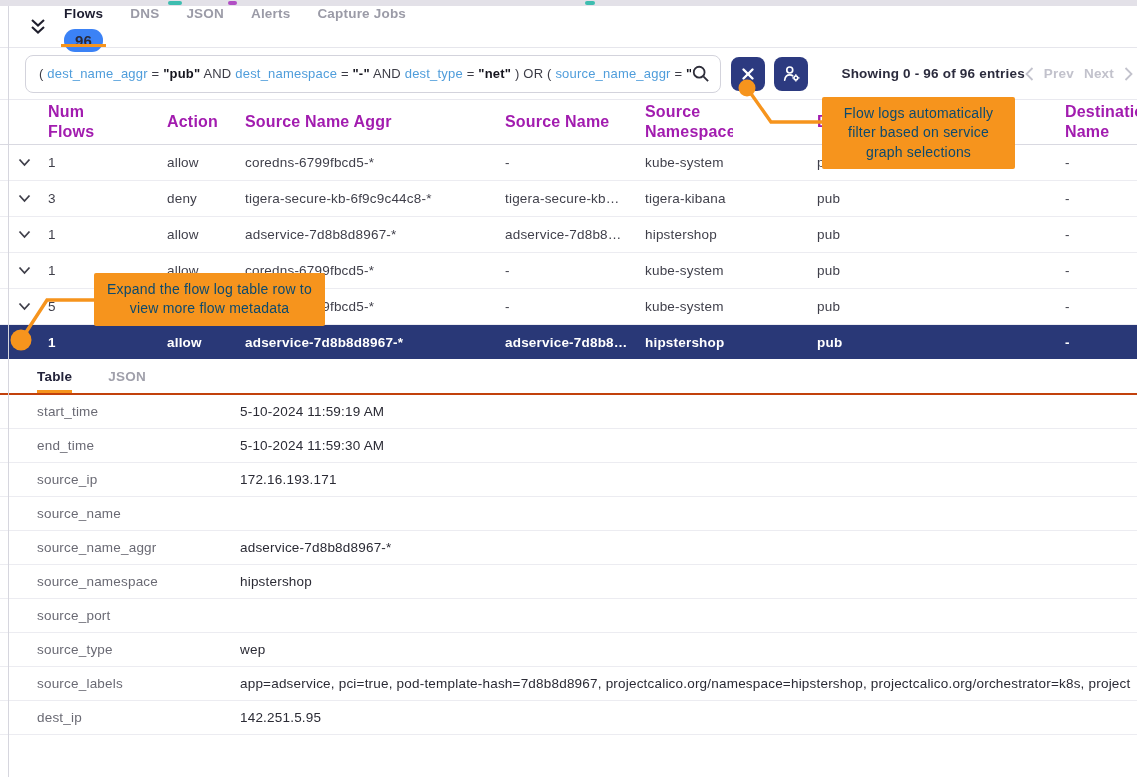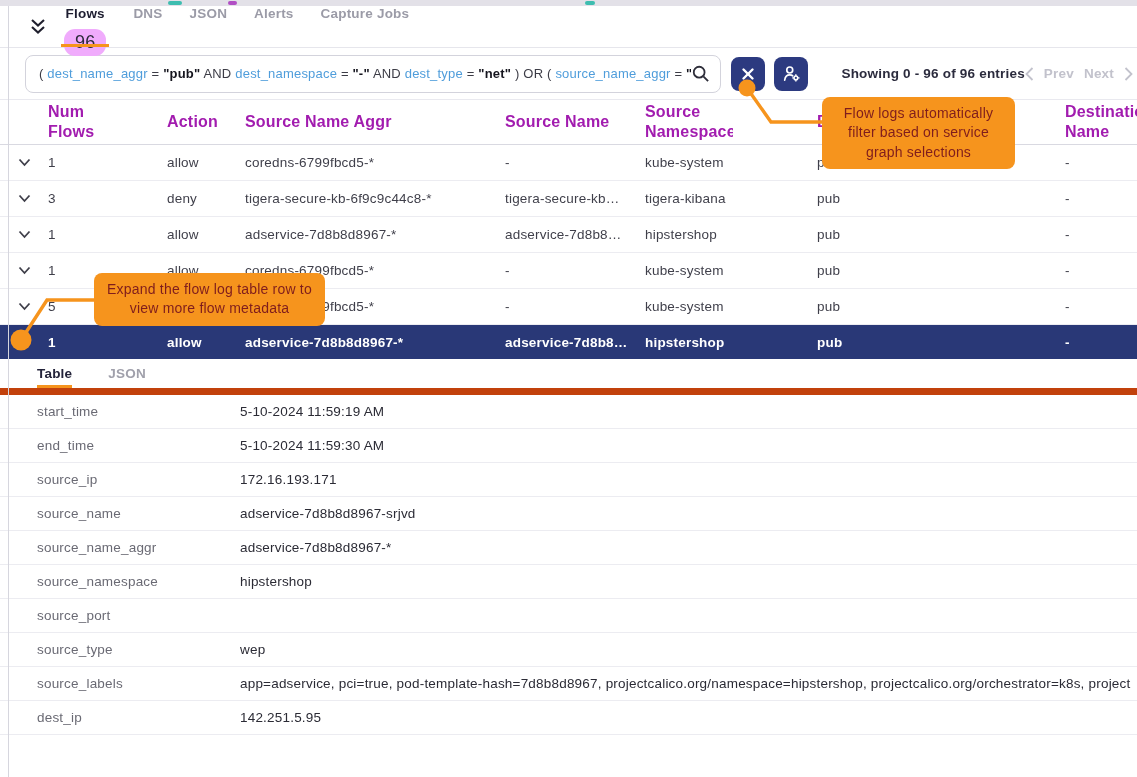--- a/index.html
+++ b/index.html
@@ -15,21 +15,21 @@
 
   
   .tabs-row { height:42px; display:flex; align-items:stretch; padding-left:28px;
     border-bottom:1px solid #e6e6ec; }
   .collapse-btn { display:flex; align-items:center; margin-right:16px; cursor:pointer; }
   .tab { position:relative; display:flex; align-items:center; gap:8px; margin-right:27px;
     font-size:13.5px; font-weight:700; color:#9b9ba7; cursor:pointer;flex-direction:column; }
   .tab.active { color:#1d1d30; }
   .tab.active::after { content:""; position:absolute; left:-3px; right:-3px; bottom:0;
     height:3px; background:#f6941d; }
-  .tab-badge { background:#f0abfc; color:#2a2a3a; font-weight:400; font-size:18px;
+  .tab-badge { background:#3b82f6; color:#2a2a3a; font-weight:700; font-size:15px;
     border-radius:11px; padding:3px 11px; }
 
   
   .filter-row { height:52px; display:flex; align-items:center; padding-left:25px;
     border-bottom:1px solid #e9e9ef; }
   .query-box { width:733px; height:38px; border:1px solid #d3d3dc; border-radius:8px;
     background:#fff; display:flex; align-items:center; padding:0 10px 0 13px; overflow:hidden; }
   .query-text { flex:1; overflow:hidden; white-space:nowrap; font-size:13px; }
   .seg-field { color:#4f9ddb; } .seg-op { color:#3c3c46; }
   .seg-value { color:#15151e; font-weight:700; } .seg-paren { color:#3c3c46; }
@@ -50,33 +50,33 @@
   .th:nth-child(2) { max-width:52px; }
   .th:nth-child(6) { max-width:88px; }
   .th:nth-child(8) { max-width:84px; }
   .trow { height:36px; border-bottom:1px solid #ececf1; font-size:13.5px; cursor:pointer; }
   .td { overflow:hidden; white-space:nowrap; padding-right:12px; }
   .expander { display:flex; align-items:center; }
   .trow.selected { background:#293877; color:#fff; font-weight:700; height:34px; border-bottom:none; }
 
   
   .detail-tabs { height:36px; display:flex; align-items:stretch; gap:36px; padding-left:37px;
-    border-bottom:7px solid #c2410c; }
+    border-bottom:2px solid #c2410c; }
   .dtab { position:relative; display:flex; align-items:center; font-size:13.5px; font-weight:700;
     color:#a0a0ab; cursor:pointer; }
   .dtab.active { color:#23233a; }
   .dtab.active::after { content:""; position:absolute; left:0; right:0; bottom:0; height:3px; background:#f6941d; }
   .drow { display:grid; grid-template-columns:203px 1fr; padding-left:37px; height:34px;
     align-items:center; border-bottom:1px solid #ececf1; font-size:13.5px; }
   .dkey { color:#6a6a74; }
   .dval { color:#2b2b35; white-space:nowrap; overflow:hidden; }
 
   
-  .callout { position:absolute; z-index:7; background:#f6941d; color:#7f1d1d; text-align:center;
-    font-size:14px; line-height:1.38; padding:7px 9px; border-radius:8px; }
+  .callout { position:absolute; z-index:7; background:#f6941d; color:#0c4a6e; text-align:center;
+    font-size:14px; line-height:1.38; padding:7px 9px; border-radius:2px; }
   #callout-filter { left:822px; top:97px; width:193px; }
   #callout-expand { left:94px; top:273px; width:231px; }
   #leader-overlay { position:absolute; left:0; top:0; z-index:6; pointer-events:none; }
 </style>
 </head>
 <body>
 
 <div id="app">
 
   <div class="top-strip">
@@ -326,21 +326,20 @@
         <div class="dval">5-10-2024 11:59:30 AM</div>
       </div>
 
       <div class="drow">
         <div class="dkey">source_ip</div>
         <div class="dval">172.16.193.171</div>
       </div>
 
       <div class="drow">
         <div class="dkey">source_name</div>
-        <div class="dval">adservice-7d8b8d8967-srjvd</div>
       </div>
 
       <div class="drow">
         <div class="dkey">source_name_aggr</div>
         <div class="dval">adservice-7d8b8d8967-*</div>
       </div>
 
       <div class="drow">
         <div class="dkey">source_namespace</div>
         <div class="dval">hipstershop</div>

